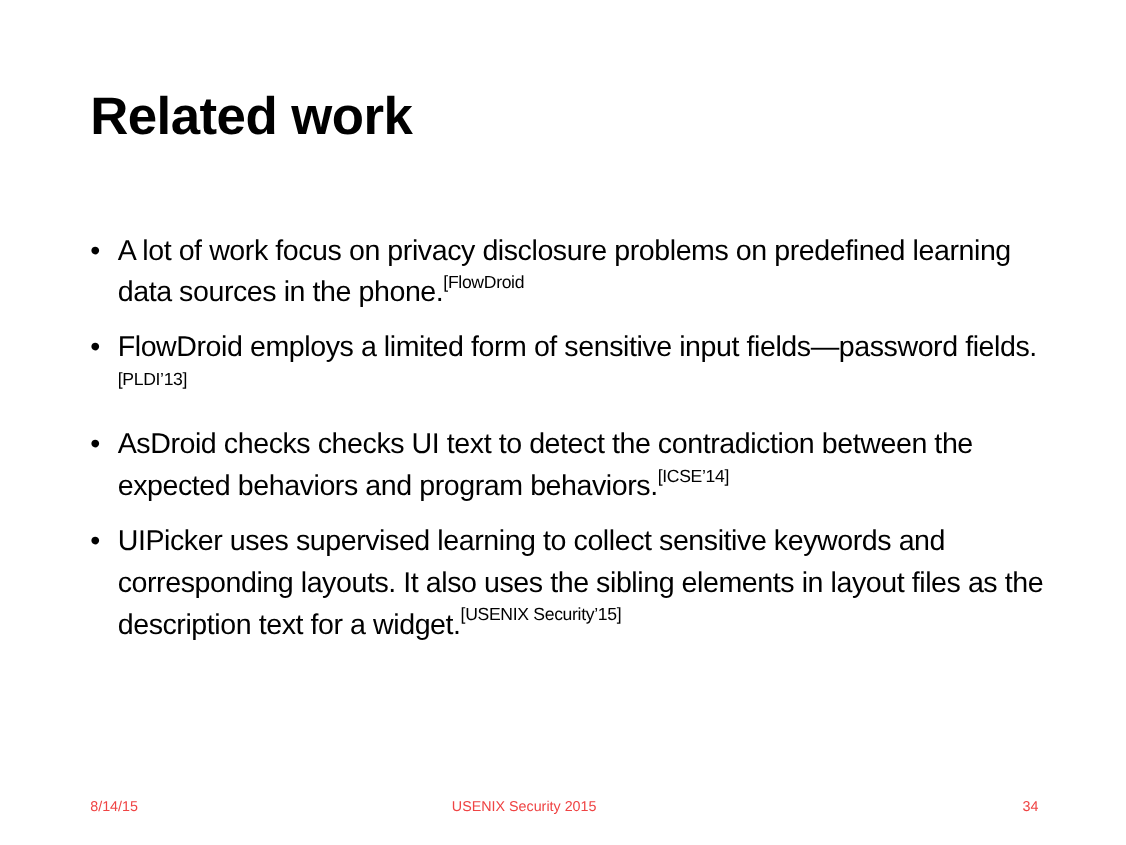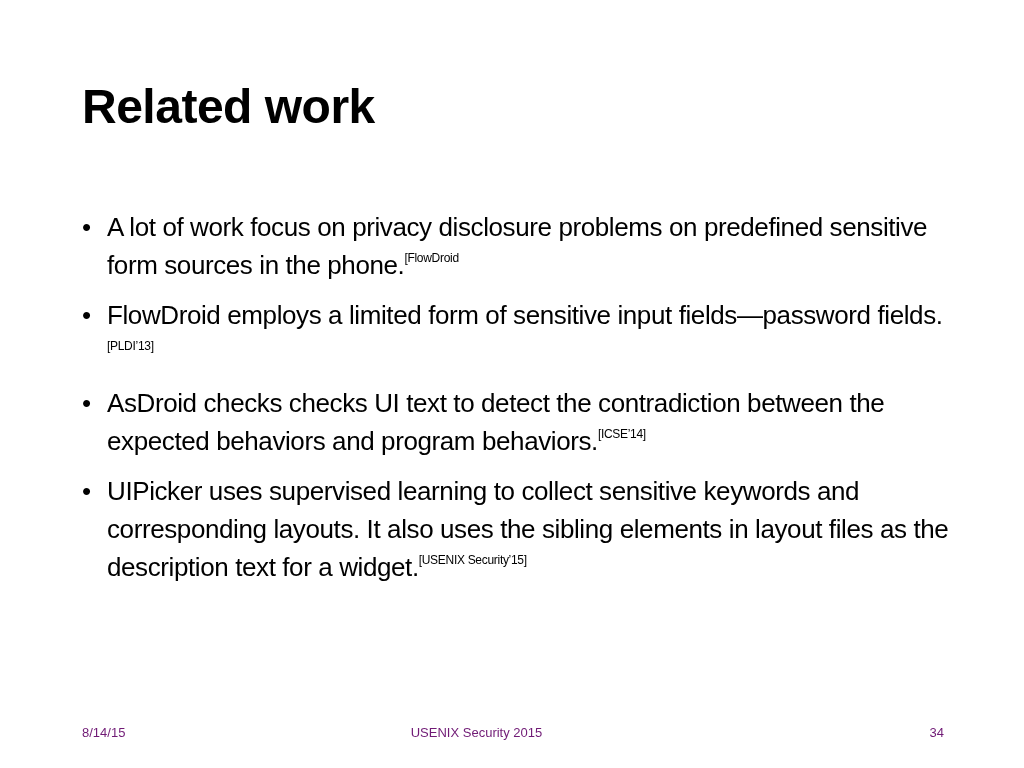--- a/index.html
+++ b/index.html
@@ -4,36 +4,36 @@
 <style>
   html, body { margin:0; padding:0; background:#ffffff; }
   body { width:1024px; height:768px; position:relative; overflow:hidden;
          font-family:"Liberation Sans", sans-serif; color:#000; }
   .title { position:absolute; left:82px; top:78px; font-size:48px; font-weight:bold;
            letter-spacing:-0.5px; margin:0; line-height:1.2; }
   .bullets { position:absolute; left:82px; top:208px; width:870px; margin:0; padding:0; list-style:none; }
   .bullet { position:relative; padding-left:25px; font-size:26px; line-height:38px;
             letter-spacing:-0.4px; margin-bottom:12px; }
   .bullet .dot { position:absolute; left:0; top:0; }
-  .bullet sup { font-size:12px; line-height:0; vertical-align:12px; letter-spacing:-0.3px; }
+  .bullet sup { font-size:16px; line-height:0; vertical-align:12px; letter-spacing:-0.3px; }
   .bullet .cont { display:block; font-size:16px; line-height:14px; margin-top:-8px; letter-spacing:-0.3px; }
-  .footer { position:absolute; top:725px; font-size:13px; color:#701a75; }
+  .footer { position:absolute; top:725px; font-size:13px; color:#ef4444; }
   .f-date { left:82px; }
   .f-center { left:6px; width:941px; text-align:center; }
   .f-num { right:80px; }
 </style>
 </head>
 <body>
 
 <h1 class="title">Related work</h1>
 
 <ul class="bullets">
   <li class="bullet">
     <span class="dot">•</span>
-    <span>A lot of work focus on privacy disclosure problems on predefined sensitive form sources in the phone.</span><sup>[FlowDroid</sup>
+    <span>A lot of work focus on privacy disclosure problems on predefined learning data sources in the phone.</span><sup>[FlowDroid</sup>
   </li>
   <li class="bullet">
     <span class="dot">•</span>
     <span>FlowDroid employs a limited form of sensitive input fields—password fields.</span><sup>[PLDI’13]</sup>
   </li>
   <li class="bullet">
     <span class="dot">•</span>
     <span>AsDroid checks checks UI text to detect the contradiction between the expected behaviors and program behaviors.</span><sup>[ICSE’14]</sup>
   </li>
   <li class="bullet">

